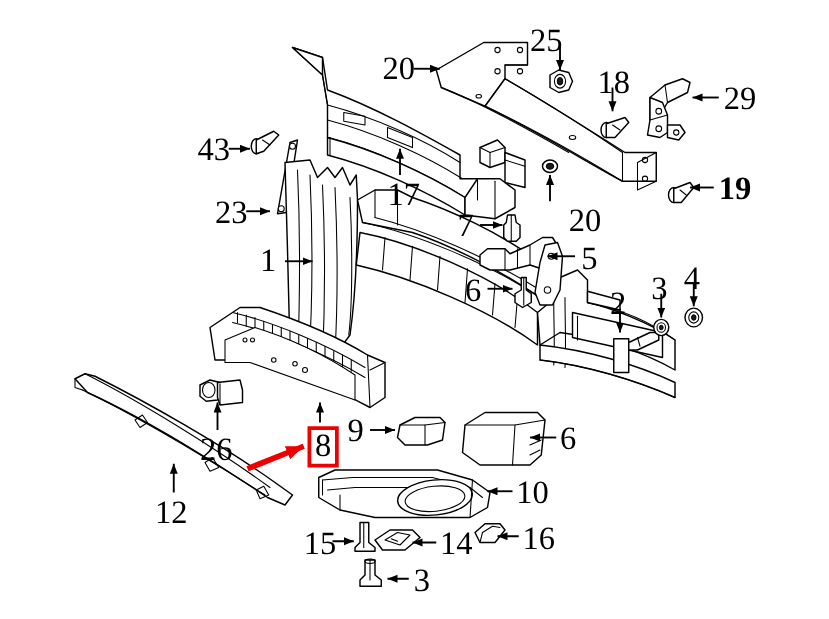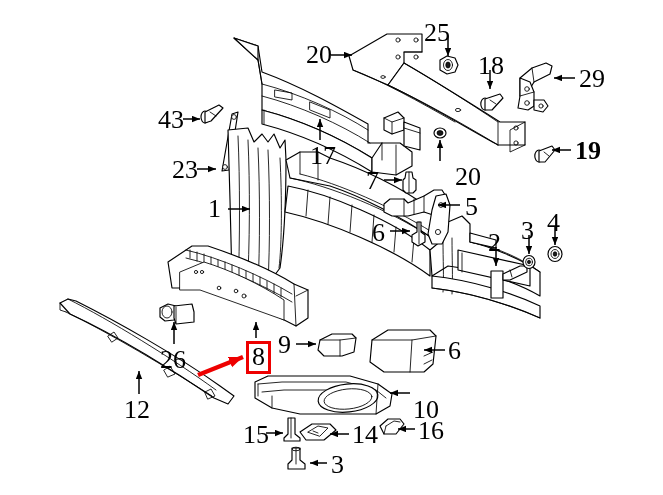--- a/index.html
+++ b/index.html
@@ -370,21 +370,21 @@
   <div id="callout-layer">
       <div class="callout-num" style="left: 208px; top: 196px;">1</div>
       <div class="callout-num" style="left: 488px; top: 230px;">2</div>
       <div class="callout-num" style="left: 521px; top: 218px;">3</div>
       <div class="callout-num" style="left: 547px; top: 210px;">4</div>
       <div class="callout-num" style="left: 465px; top: 194px;">5</div>
       <div class="callout-num" style="left: 372px; top: 220px;">6</div>
       <div class="callout-num" style="left: 366px; top: 168px;">7</div>
       <div class="callout-num highlighted" style="left: 246px; top: 341px; border-color: rgb(238, 0, 0);">8</div>
       <div class="callout-num" style="left: 278px; top: 332px;">9</div>
-      <div class="callout-num" style="left: 413px; top: 381px; margin-top: 16px;">10</div>
+      <div class="callout-num" style="left: 413px; top: 381px;">10</div>
       <div class="callout-num" style="left: 448px; top: 338px;">6</div>
       <div class="callout-num" style="left: 124px; top: 397px;">12</div>
       <div class="callout-num" style="left: 331px; top: 452px;">3</div>
       <div class="callout-num" style="left: 352px; top: 422px; text-align: right;">14</div>
       <div class="callout-num" style="left: 243px; top: 422px;">15</div>
       <div class="callout-num" style="left: 418px; top: 418px;">16</div>
       <div class="callout-num" style="left: 310px; top: 143px;">17</div>
       <div class="callout-num" style="left: 306px; top: 42px;">20</div>
       <div class="callout-num" style="left: 575px; top: 138px; font-weight: bold;">19</div>
       <div class="callout-num" style="left: 427px; top: 164px; margin-left: 28px;">20</div>

